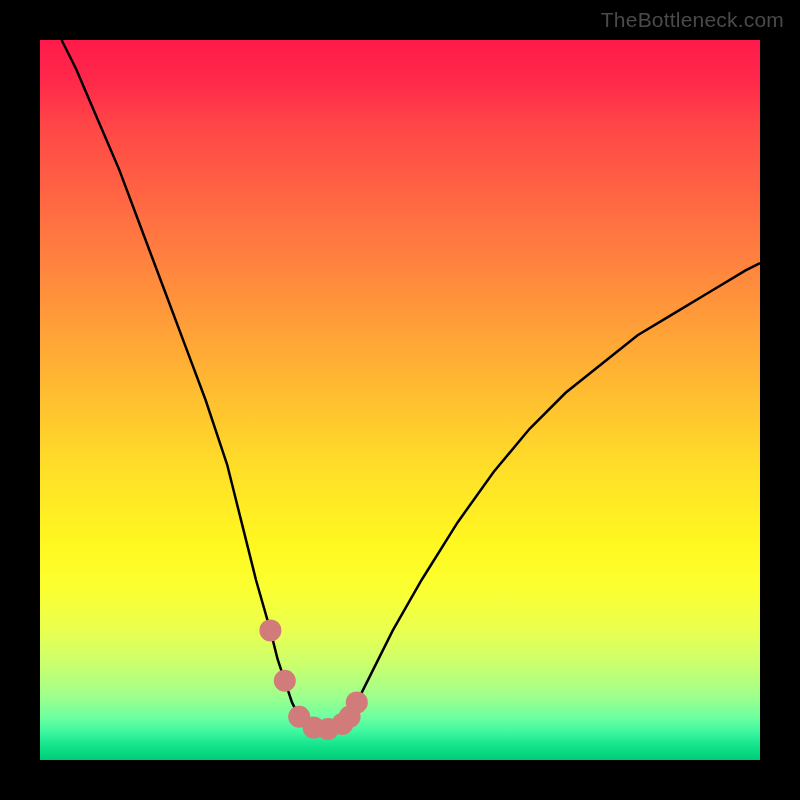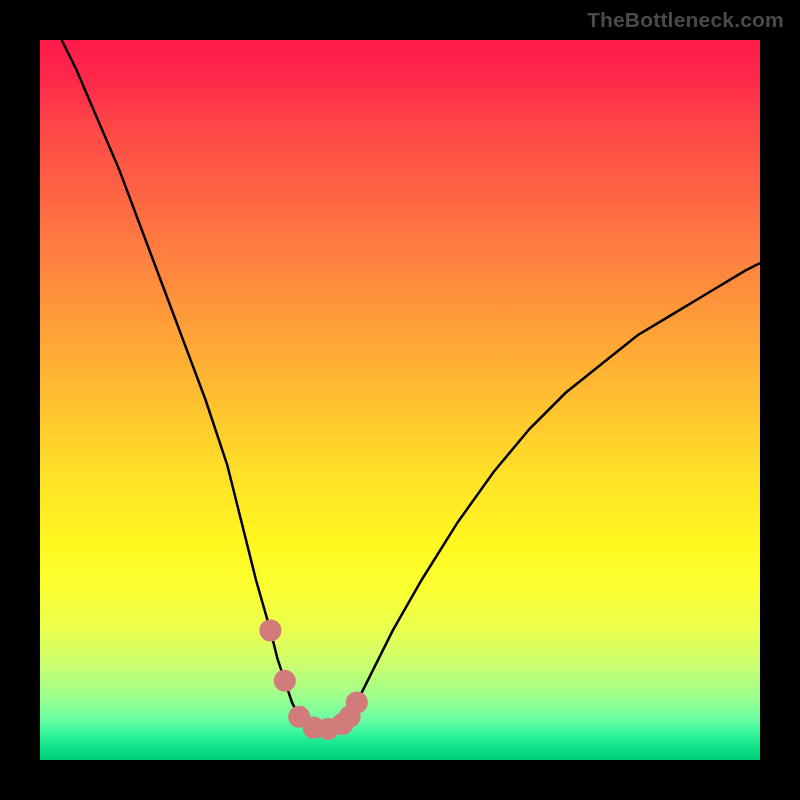--- a/index.html
+++ b/index.html
@@ -8,21 +8,20 @@
     width: 800px;
     height: 800px;
     background: #000;
     overflow: hidden;
   }
   .chart-container {
     position: relative;
     width: 800px;
     height: 800px;
     background: #000;
-    font-weight: bold;
   }
   .plot-area {
     position: absolute;
     left: 40px;
     top: 40px;
     width: 720px;
     height: 720px;
     background: linear-gradient(to bottom,
       #ff1a4a 0%,
       #ff2a4a 6%,

